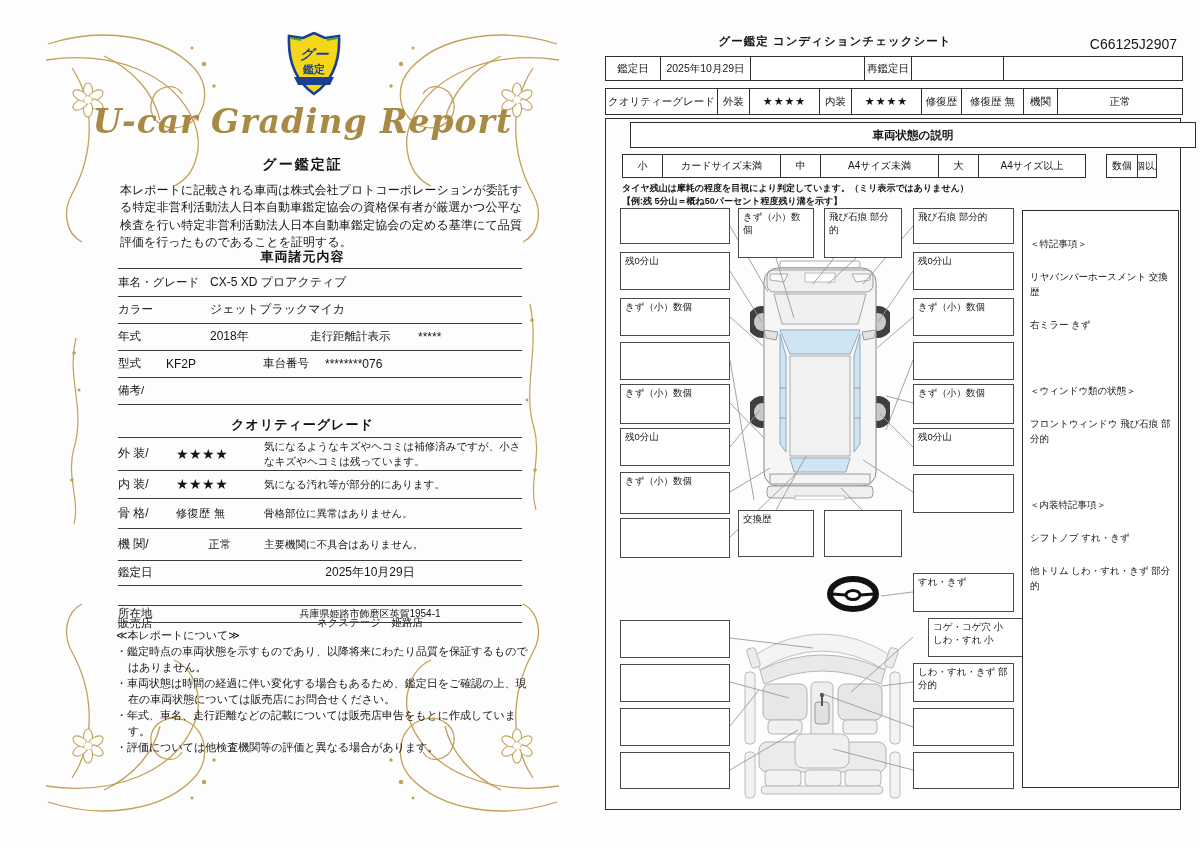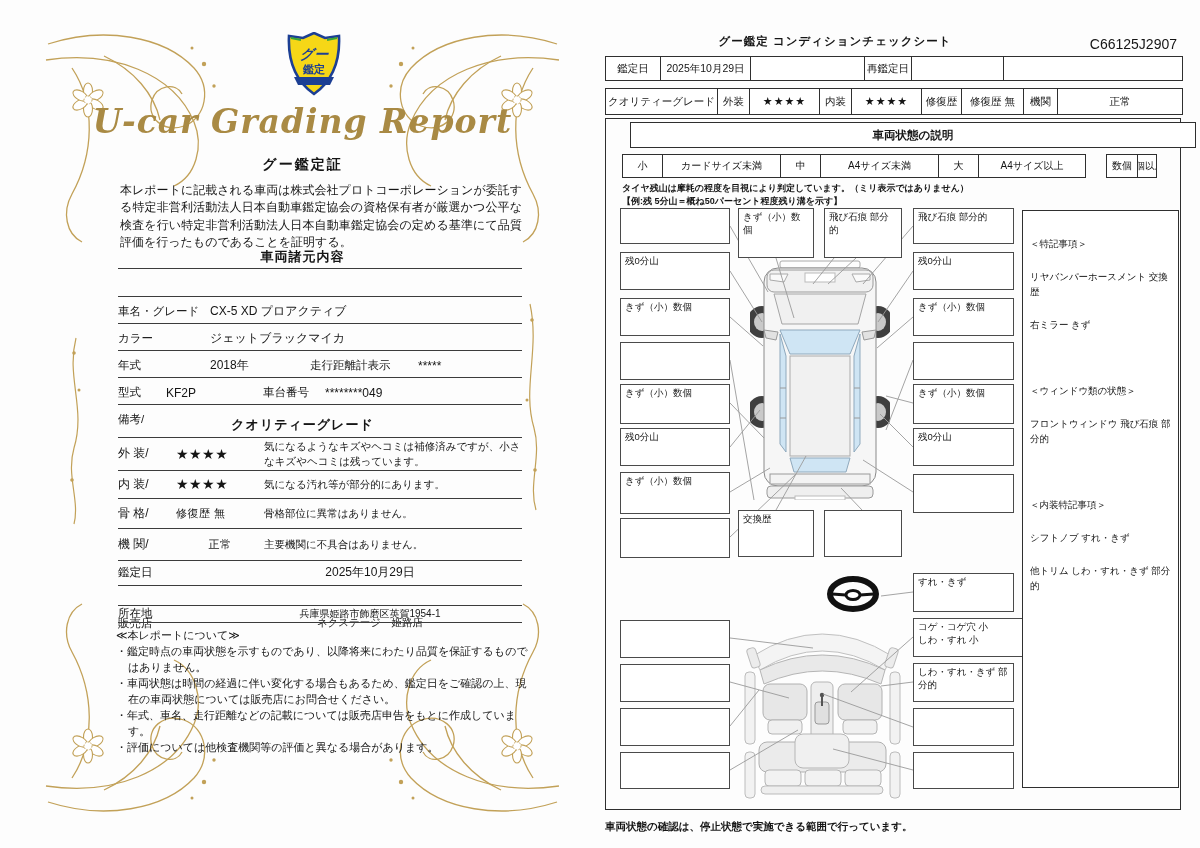--- a/index.html
+++ b/index.html
@@ -10,21 +10,21 @@
   .page-l{position:absolute;left:30px;top:8px;width:545px;height:832px;text-decoration:underline;}
   .orn{position:absolute;left:0;top:0;pointer-events:none;}
   .gr-title{position:absolute;left:0;top:94px;width:100%;text-align:center;
             font-family:"DejaVu Serif","Liberation Serif",serif;font-style:italic;font-weight:bold;
             font-size:33px;color:#a98a44;letter-spacing:1px;}
   .cert-label{position:absolute;left:0;top:148px;width:100%;text-align:center;font-size:14px;font-weight:bold;letter-spacing:2px;}
   .intro{position:absolute;left:90px;top:174px;width:402px;font-size:12px;line-height:1.45;text-align:justify;}
   .sec-ttl{position:absolute;width:100%;text-align:center;font-size:13px;font-weight:bold;letter-spacing:1px;}
   .hr{position:absolute;left:88px;width:404px;height:1px;background:#3c3c3c;}
   .srow,.grow,.mrow{position:absolute;left:88px;width:404px;display:flex;align-items:center;}
-  .srow{font-size:12px;margin-top:29px;}
+  .srow{font-size:12px;}
   .slab{font-size:11.5px;flex:0 0 auto;}
   .grow .glab{flex:0 0 58px;font-size:12px;}
   .grow .gval{flex:0 0 88px;font-size:14px;letter-spacing:.5px;}
   .grow .gval.txt{font-size:11px;}
   .grow .gdesc{flex:1;font-size:10.5px;line-height:1.35;}
   .mrow .mlab{flex:0 0 100px;font-size:11.5px;}
   .mrow .mval{flex:1;text-align:center;}
   .notes{position:absolute;left:86px;top:620px;width:414px;font-size:11px;line-height:1.45;}
   .notes .bullet{padding-left:12px;text-indent:-12px;}
   .logos{position:absolute;left:0;top:768px;width:100%;display:flex;justify-content:center;align-items:center;gap:30px;}
@@ -129,21 +129,21 @@
     <span class="slab" style="flex:0 0 92px">年式</span>
     <span style="flex:0 0 100px">2018年</span>
     <span class="slab" style="flex:0 0 108px">走行距離計表示</span>
     <span>*****</span>
   </div>
   <div class="hr" style="top:342px"></div>
   <div class="srow" style="top:343px;height:25px">
     <span class="slab" style="flex:0 0 48px">型式</span>
     <span style="flex:0 0 97px">KF2P</span>
     <span class="slab" style="flex:0 0 62px">車台番号</span>
-    <span>********049</span>
+    <span>********076</span>
   </div>
   <div class="hr" style="top:369px"></div>
   <div class="srow" style="top:370px;height:25px">
     <span class="slab">備考/</span>
   </div>
   <div class="hr" style="top:396px"></div>
 
   <div class="sec-ttl" style="top:408px;">クオリティーグレード</div>
 
   <div class="hr" style="top:429px"></div>
@@ -354,21 +354,21 @@
   <div class="lbl" style="left:313px;top:222px;width:101px;height:38px">残0分山</div>
   <div class="lbl" style="left:313px;top:268px;width:101px;height:38px">きず（小）数個</div>
   <div class="lbl" style="left:313px;top:312px;width:101px;height:38px"></div>
   <div class="lbl" style="left:313px;top:354px;width:101px;height:40px">きず（小）数個</div>
   <div class="lbl" style="left:313px;top:398px;width:101px;height:38px">残0分山</div>
   <div class="lbl" style="left:313px;top:444px;width:101px;height:39px"></div>
   <div class="lbl" style="left:138px;top:480px;width:76px;height:47px">交換歴</div>
   <div class="lbl" style="left:224px;top:480px;width:78px;height:47px"></div>
 
   <div class="lbl" style="left:313px;top:543px;width:101px;height:39px">すれ・きず</div>
-  <div class="lbl" style="left:313px;top:588px;width:124px;height:39px">コゲ・コゲ穴 小
+  <div class="lbl" style="left:328px;top:588px;width:124px;height:39px">コゲ・コゲ穴 小
 しわ・すれ 小</div>
   <div class="lbl" style="left:313px;top:633px;width:101px;height:39px">しわ・すれ・きず 部分的</div>
   <div class="lbl" style="left:313px;top:678px;width:101px;height:38px"></div>
   <div class="lbl" style="left:313px;top:722px;width:101px;height:37px"></div>
   <div class="lbl" style="left:20px;top:590px;width:110px;height:38px"></div>
   <div class="lbl" style="left:20px;top:634px;width:110px;height:38px"></div>
   <div class="lbl" style="left:20px;top:678px;width:110px;height:38px"></div>
   <div class="lbl" style="left:20px;top:722px;width:110px;height:37px"></div>
 
   <div class="sb">
@@ -377,14 +377,13 @@
     <div class="sb-line">右ミラー きず</div>
     <div class="sb-line"></div>
     <div class="sb-line">＜ウィンドウ類の状態＞</div>
     <div class="sb-line">フロントウィンドウ 飛び石痕 部分的</div>
     <div class="sb-line"></div>
     <div class="sb-line">＜内装特記事項＞</div>
     <div class="sb-line">シフトノブ すれ・きず</div>
     <div class="sb-line">他トリム しわ・すれ・きず 部分的</div>
   </div>
 
-  <div class="footer-note">車両状態の確認は、停止状態で実施できる範囲で行っています。</div>
 </div>
 
 </body></html>

